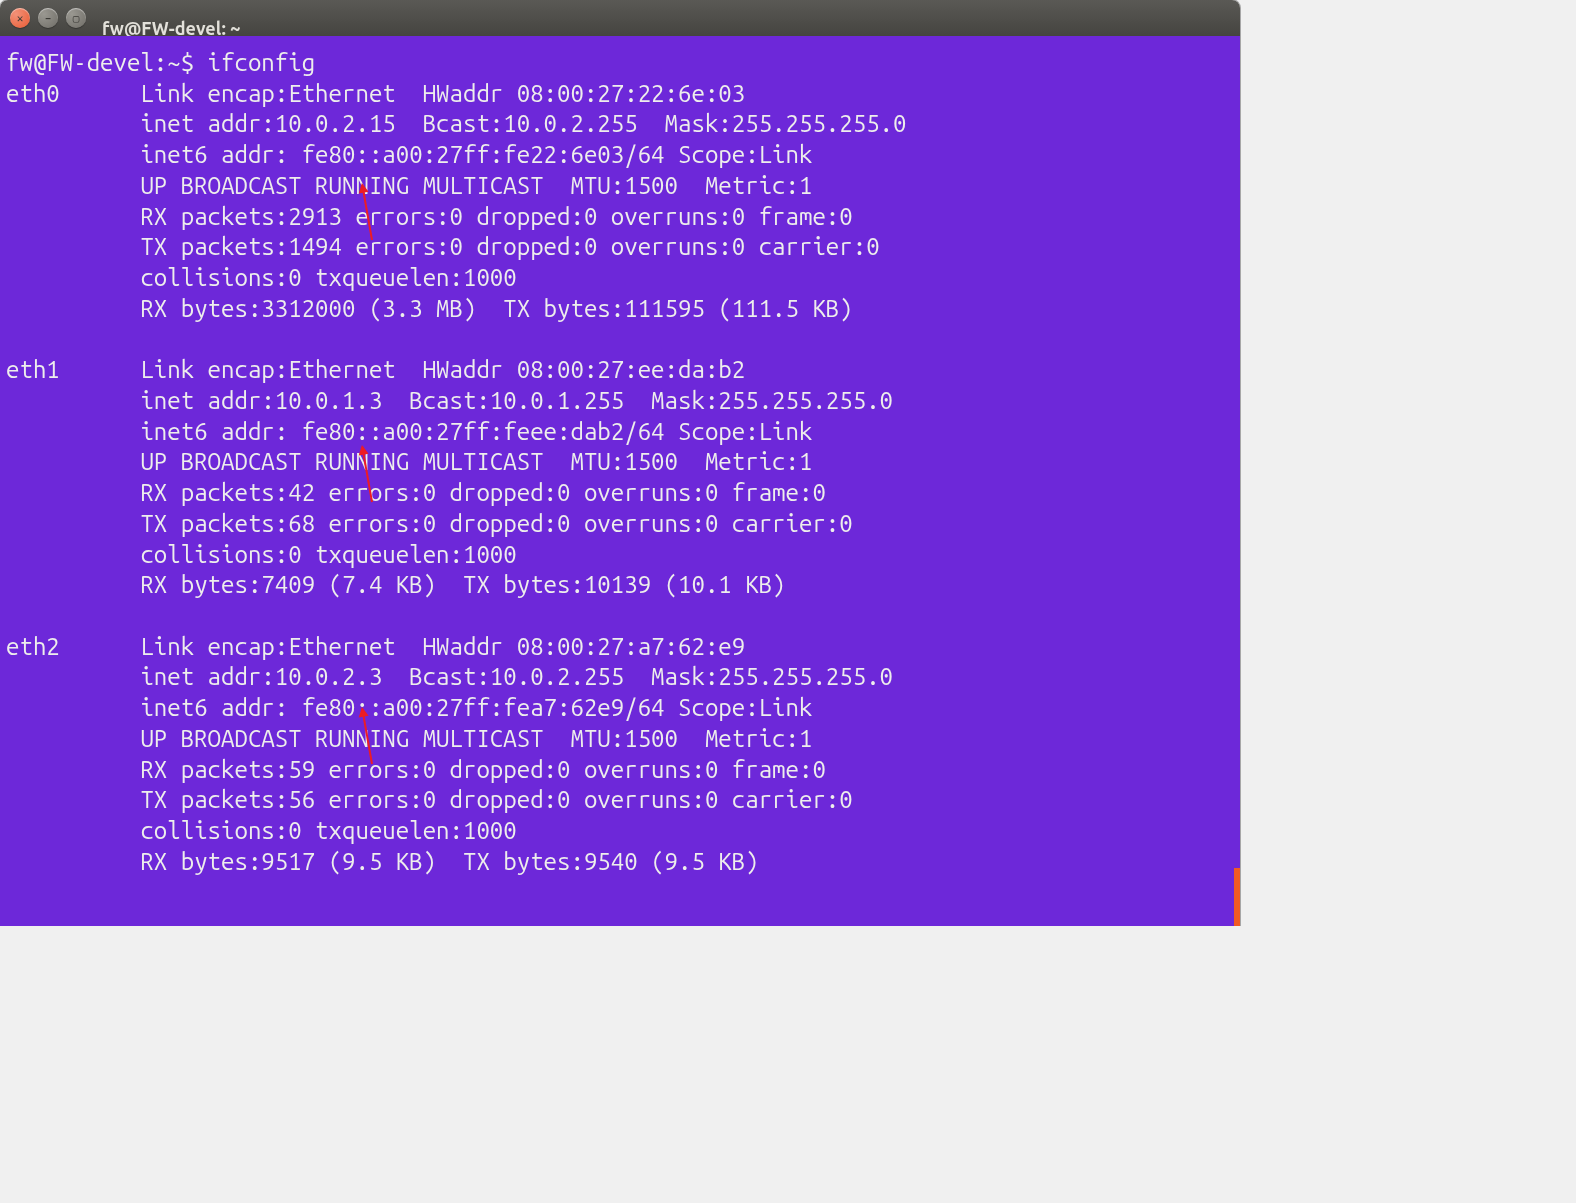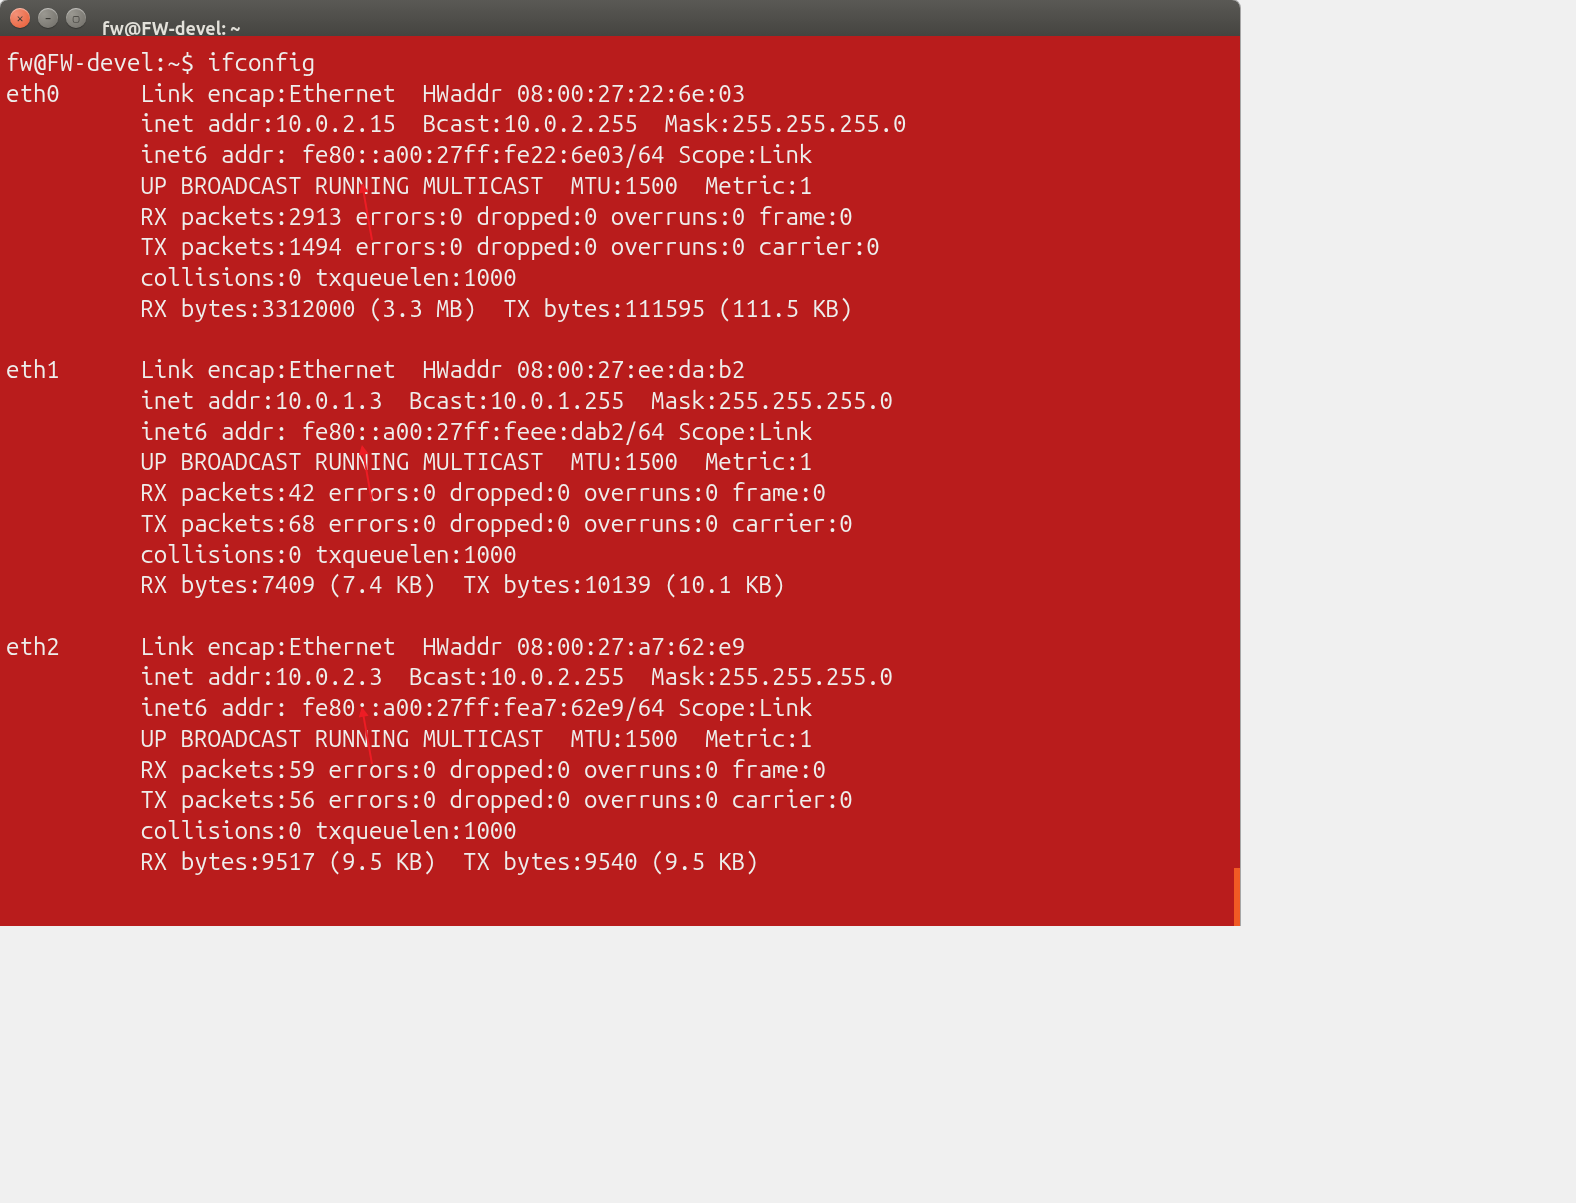--- a/index.html
+++ b/index.html
@@ -46,21 +46,21 @@
     .min-btn, .max-btn { background: radial-gradient(circle at 30% 30%, #9a9891, #6f6d67); }
     .win-title {
       color: #e3e1da;
       font-family: Ubuntu, sans-serif;
       font-weight: bold;
       font-size: 18px;
       margin-left: 8px;
       margin-top: 19px;
     }
     .terminal-body {
-      background: #b91c1c;
+      background: #6d28d9;
       color: #eeeeec;
       font-size: 24px;
       line-height: 1.28;
       padding: 12px 6px 16px 6px;
       white-space: pre;
       min-height: 890px;
       position: relative;
       font-family: "Ubuntu Mono", "DejaVu Sans Mono", monospace;
     }
     .right-strip {

